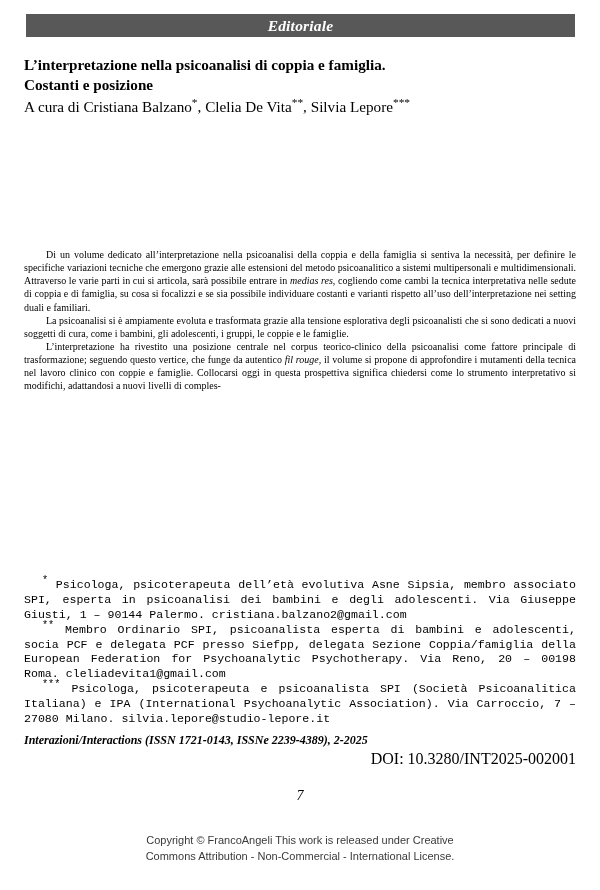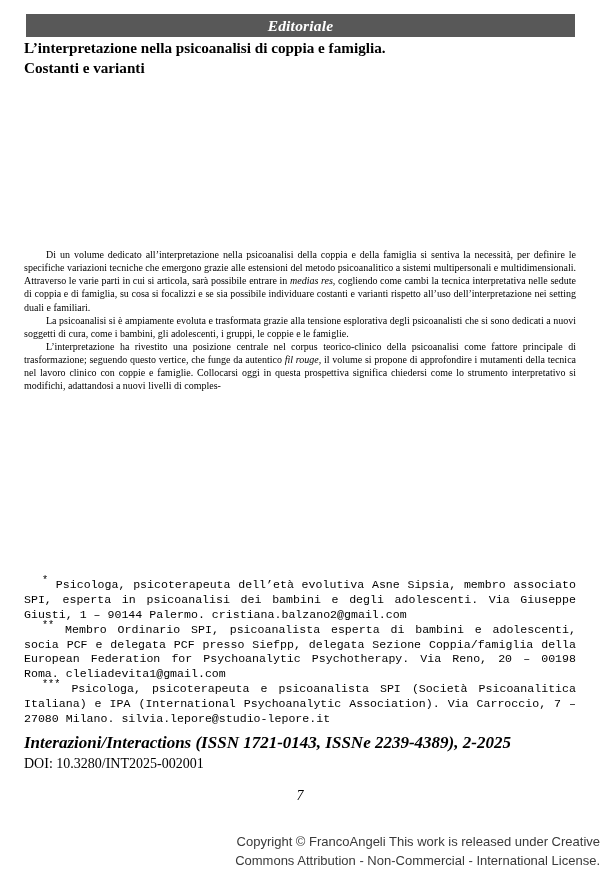--- a/index.html
+++ b/index.html
@@ -42,21 +42,21 @@
     font-style: italic;
     font-size: 15.5px;
     letter-spacing: 0.2px;
     line-height: 1;
   }
 
   
   .title-block {
     position: absolute;
     left: 24px;
-    top: 38px;
+    top: 55px;
     width: 552px;
   }
   .article-title {
     font-weight: bold;
     font-size: 15.2px;
     line-height: 1.32;
     margin: 0;
   }
   .article-byline {
     font-size: 15.2px;
@@ -110,69 +110,73 @@
 
   
   .journal-info {
     position: absolute;
     left: 24px;
     top: 732px;
     width: 552px;
   }
   .journal-line {
     margin: 0;
-    font-size: 17px;
+    font-size: 12px;
     font-style: italic;
     font-weight: bold;
     line-height: 1.35;
   }
   .doi-line {
     margin: 0;
-    font-size: 14px;
+    font-size: 16px;
     line-height: 1.35;
+    text-align: right;
   }
 
   
   .page-number {
     position: absolute;
     left: 0;
     top: 788px;
     width: 600px;
     text-align: center;
     font-size: 14px;
     font-style: italic;
   }
 
   
   .copyright {
     position: absolute;
     left: 0;
     top: 832px;
     width: 600px;
-    text-align: right;
+    text-align: center;
     font-family: "Liberation Sans", "DejaVu Sans", sans-serif;
-    font-size: 13px;
+    font-size: 11px;
     line-height: 1.48;
     color: #3a3a3a;
   }
   .copyright div { white-space: nowrap; }
 </style>
 </head>
 <body>
 
 <div class="page">
 
   <div class="section-banner">
     <span class="section-banner-label">Editoriale</span>
   </div>
 
   <div class="title-block">
     <div class="article-title">
       <span>L’interpretazione nella psicoanalisi di coppia e famiglia.</span><br>
-      <span>Costanti e varianti</span>
+      <span>Costanti e posizione</span>
+    </div>
+    <div class="article-byline">
+      <span>A cura di </span><span>Cristiana Balzano</span><sup class="fn">*</sup>, <span>Clelia De Vita</span><sup class="fn">**</sup>, <span>Silvia Lepore</span><sup class="fn">***</sup>
     </div>
   </div>
 
   <div class="body-block">
     <p class="body-par"><span>Di un volume dedicato all’interpretazione nella psicoanalisi della coppia e della famiglia si sentiva la necessità, per definire le specifiche variazioni tecniche che emergono grazie alle estensioni del metodo psicoanalitico a sistemi multipersonali e multidimensionali. Attraverso le varie parti in cui si articola, sarà possibile entrare in </span><em>medias res</em><span>, cogliendo come cambi la tecnica interpretativa nelle sedute di coppia e di famiglia, su cosa si focalizzi e se sia possibile individuare costanti e varianti rispetto all’uso dell’interpretazione nei setting duali e familiari.</span></p>
 
     <p class="body-par"><span>La psicoanalisi si è ampiamente evoluta e trasformata grazie alla tensione esplorativa degli psicoanalisti che si sono dedicati a nuovi soggetti di cura, come i bambini, gli adolescenti, i gruppi, le coppie e le famiglie.</span><em></em><span></span></p>
 
     <p class="body-par"><span>L’interpretazione ha rivestito una posizione centrale nel corpus teorico-clinico della psicoanalisi come fattore principale di trasformazione; seguendo questo vertice, che funge da autentico </span><em>fil rouge</em><span>, il volume si propone di approfondire i mutamenti della tecnica nel lavoro clinico con coppie e famiglie. Collocarsi oggi in questa prospettiva significa chiedersi come lo strumento interpretativo si modifichi, adattandosi a nuovi livelli di comples-</span></p>
   </div>

